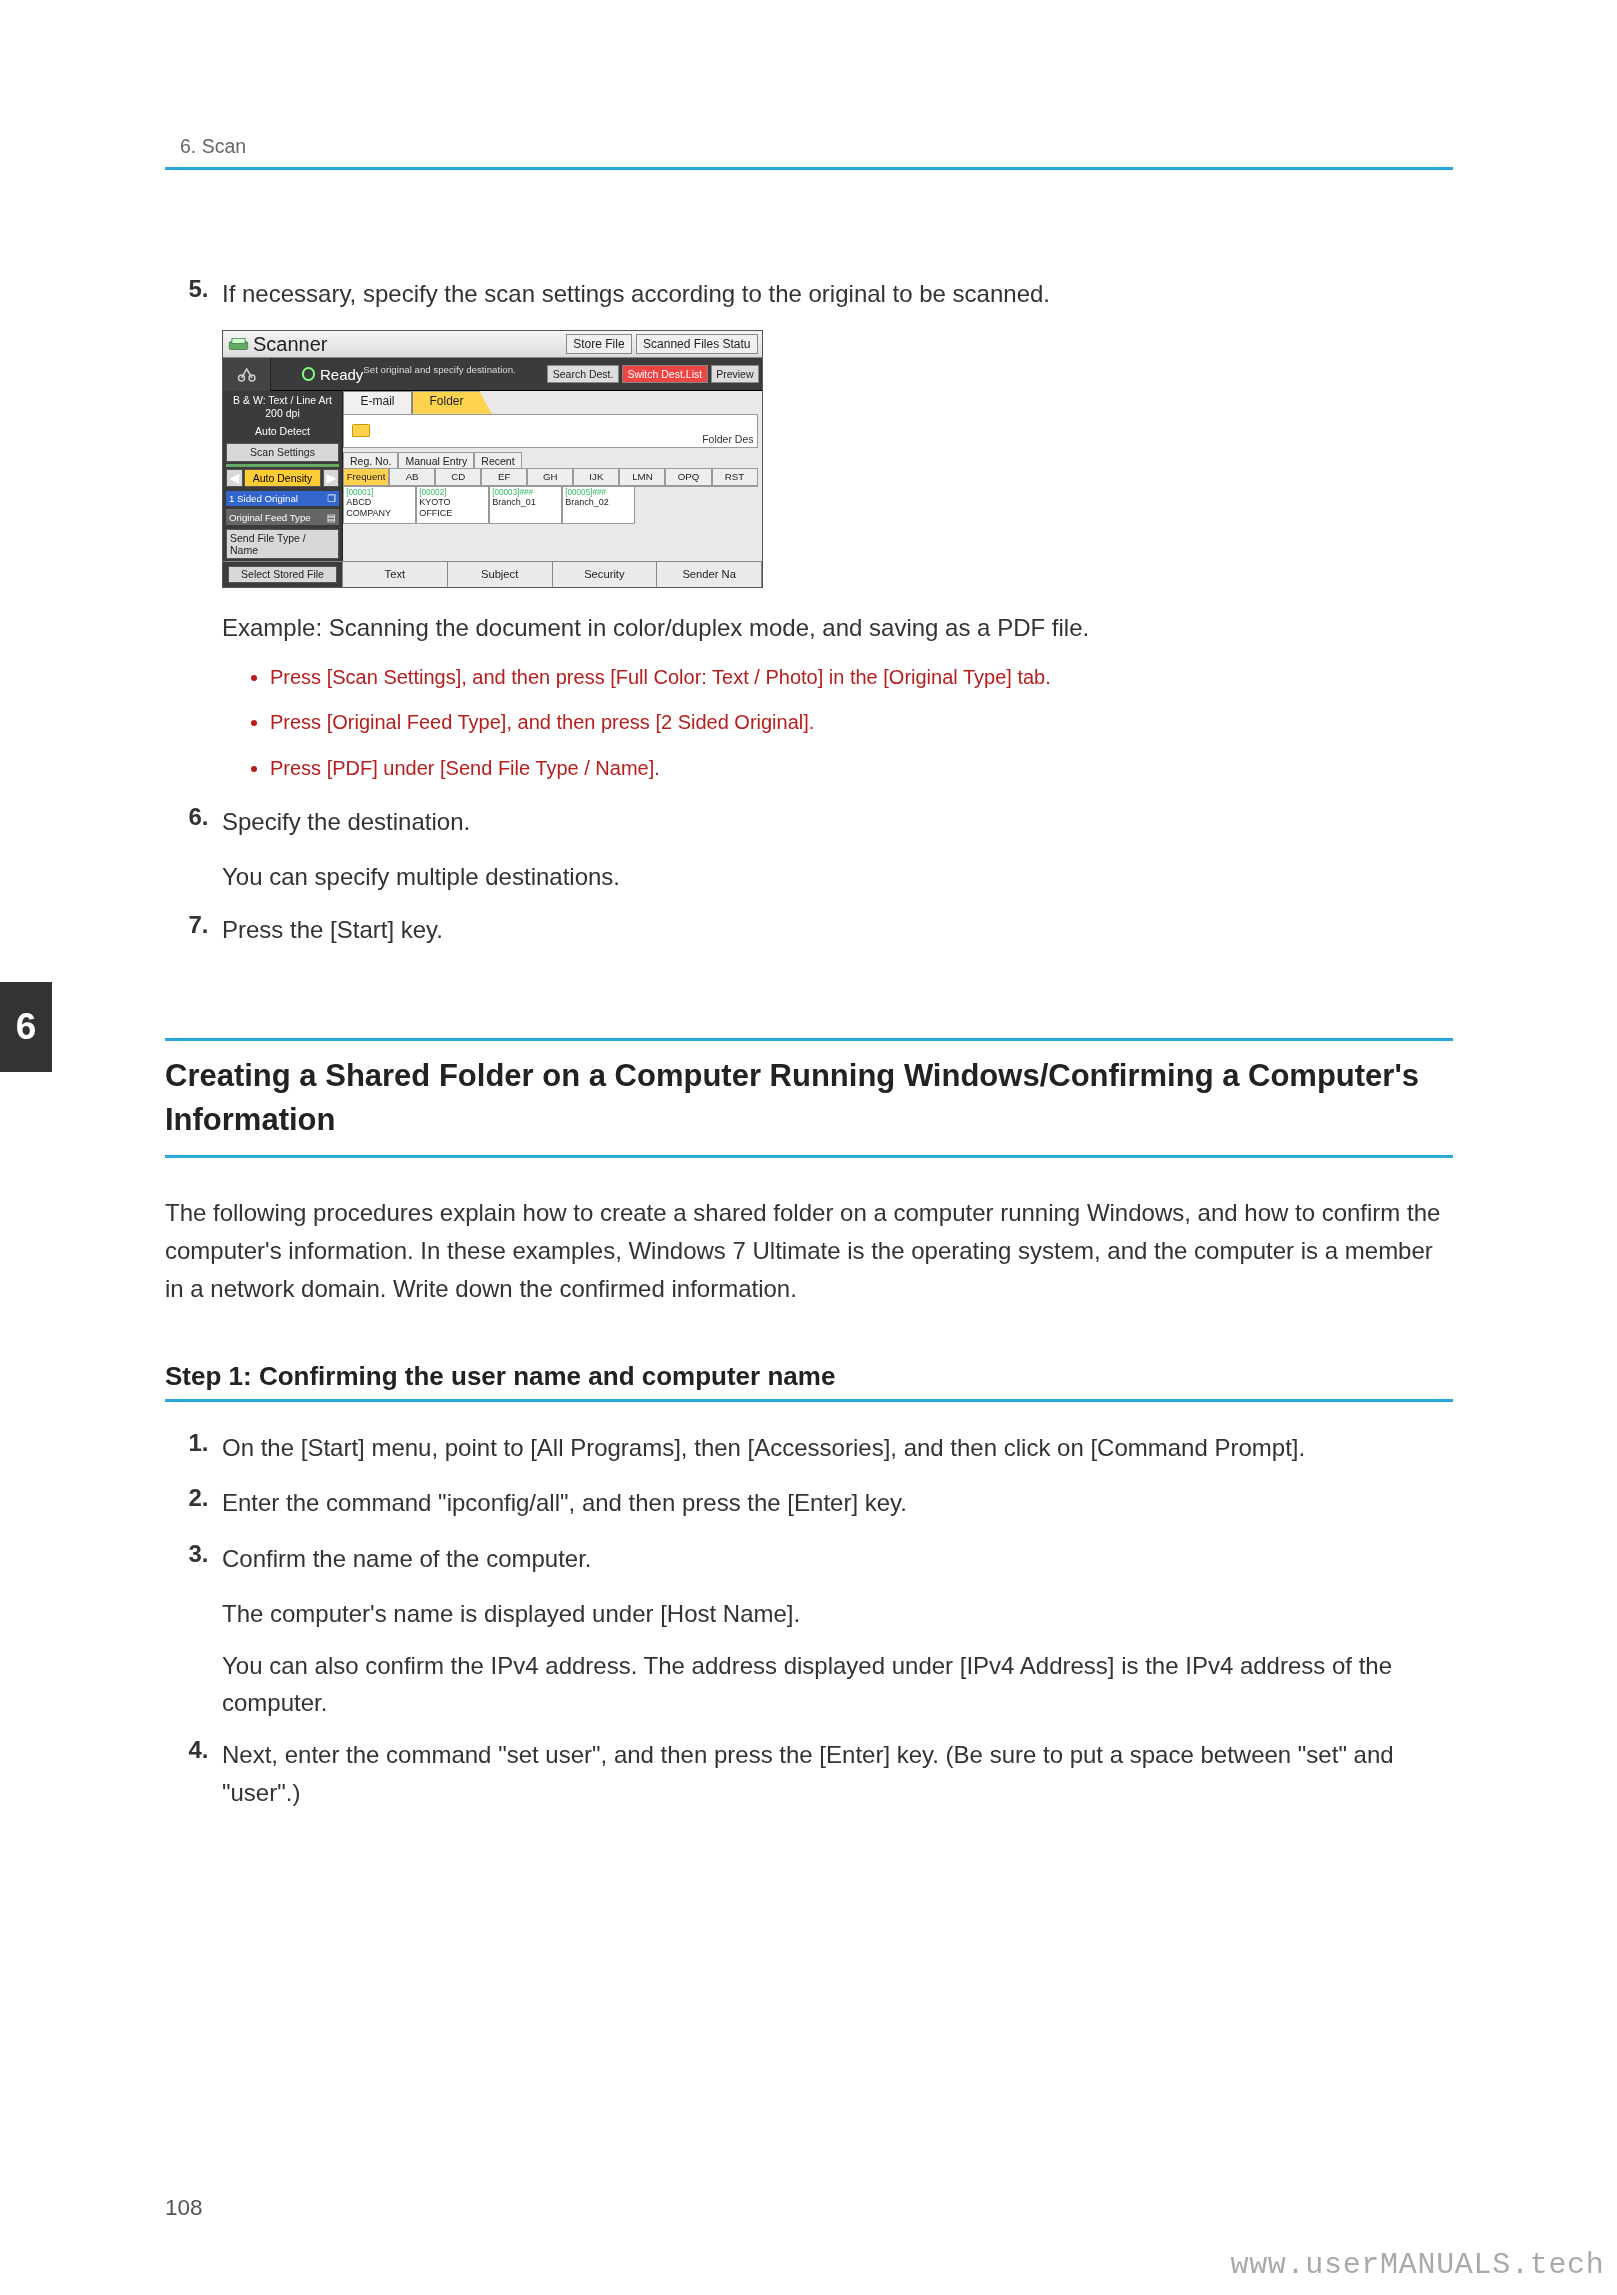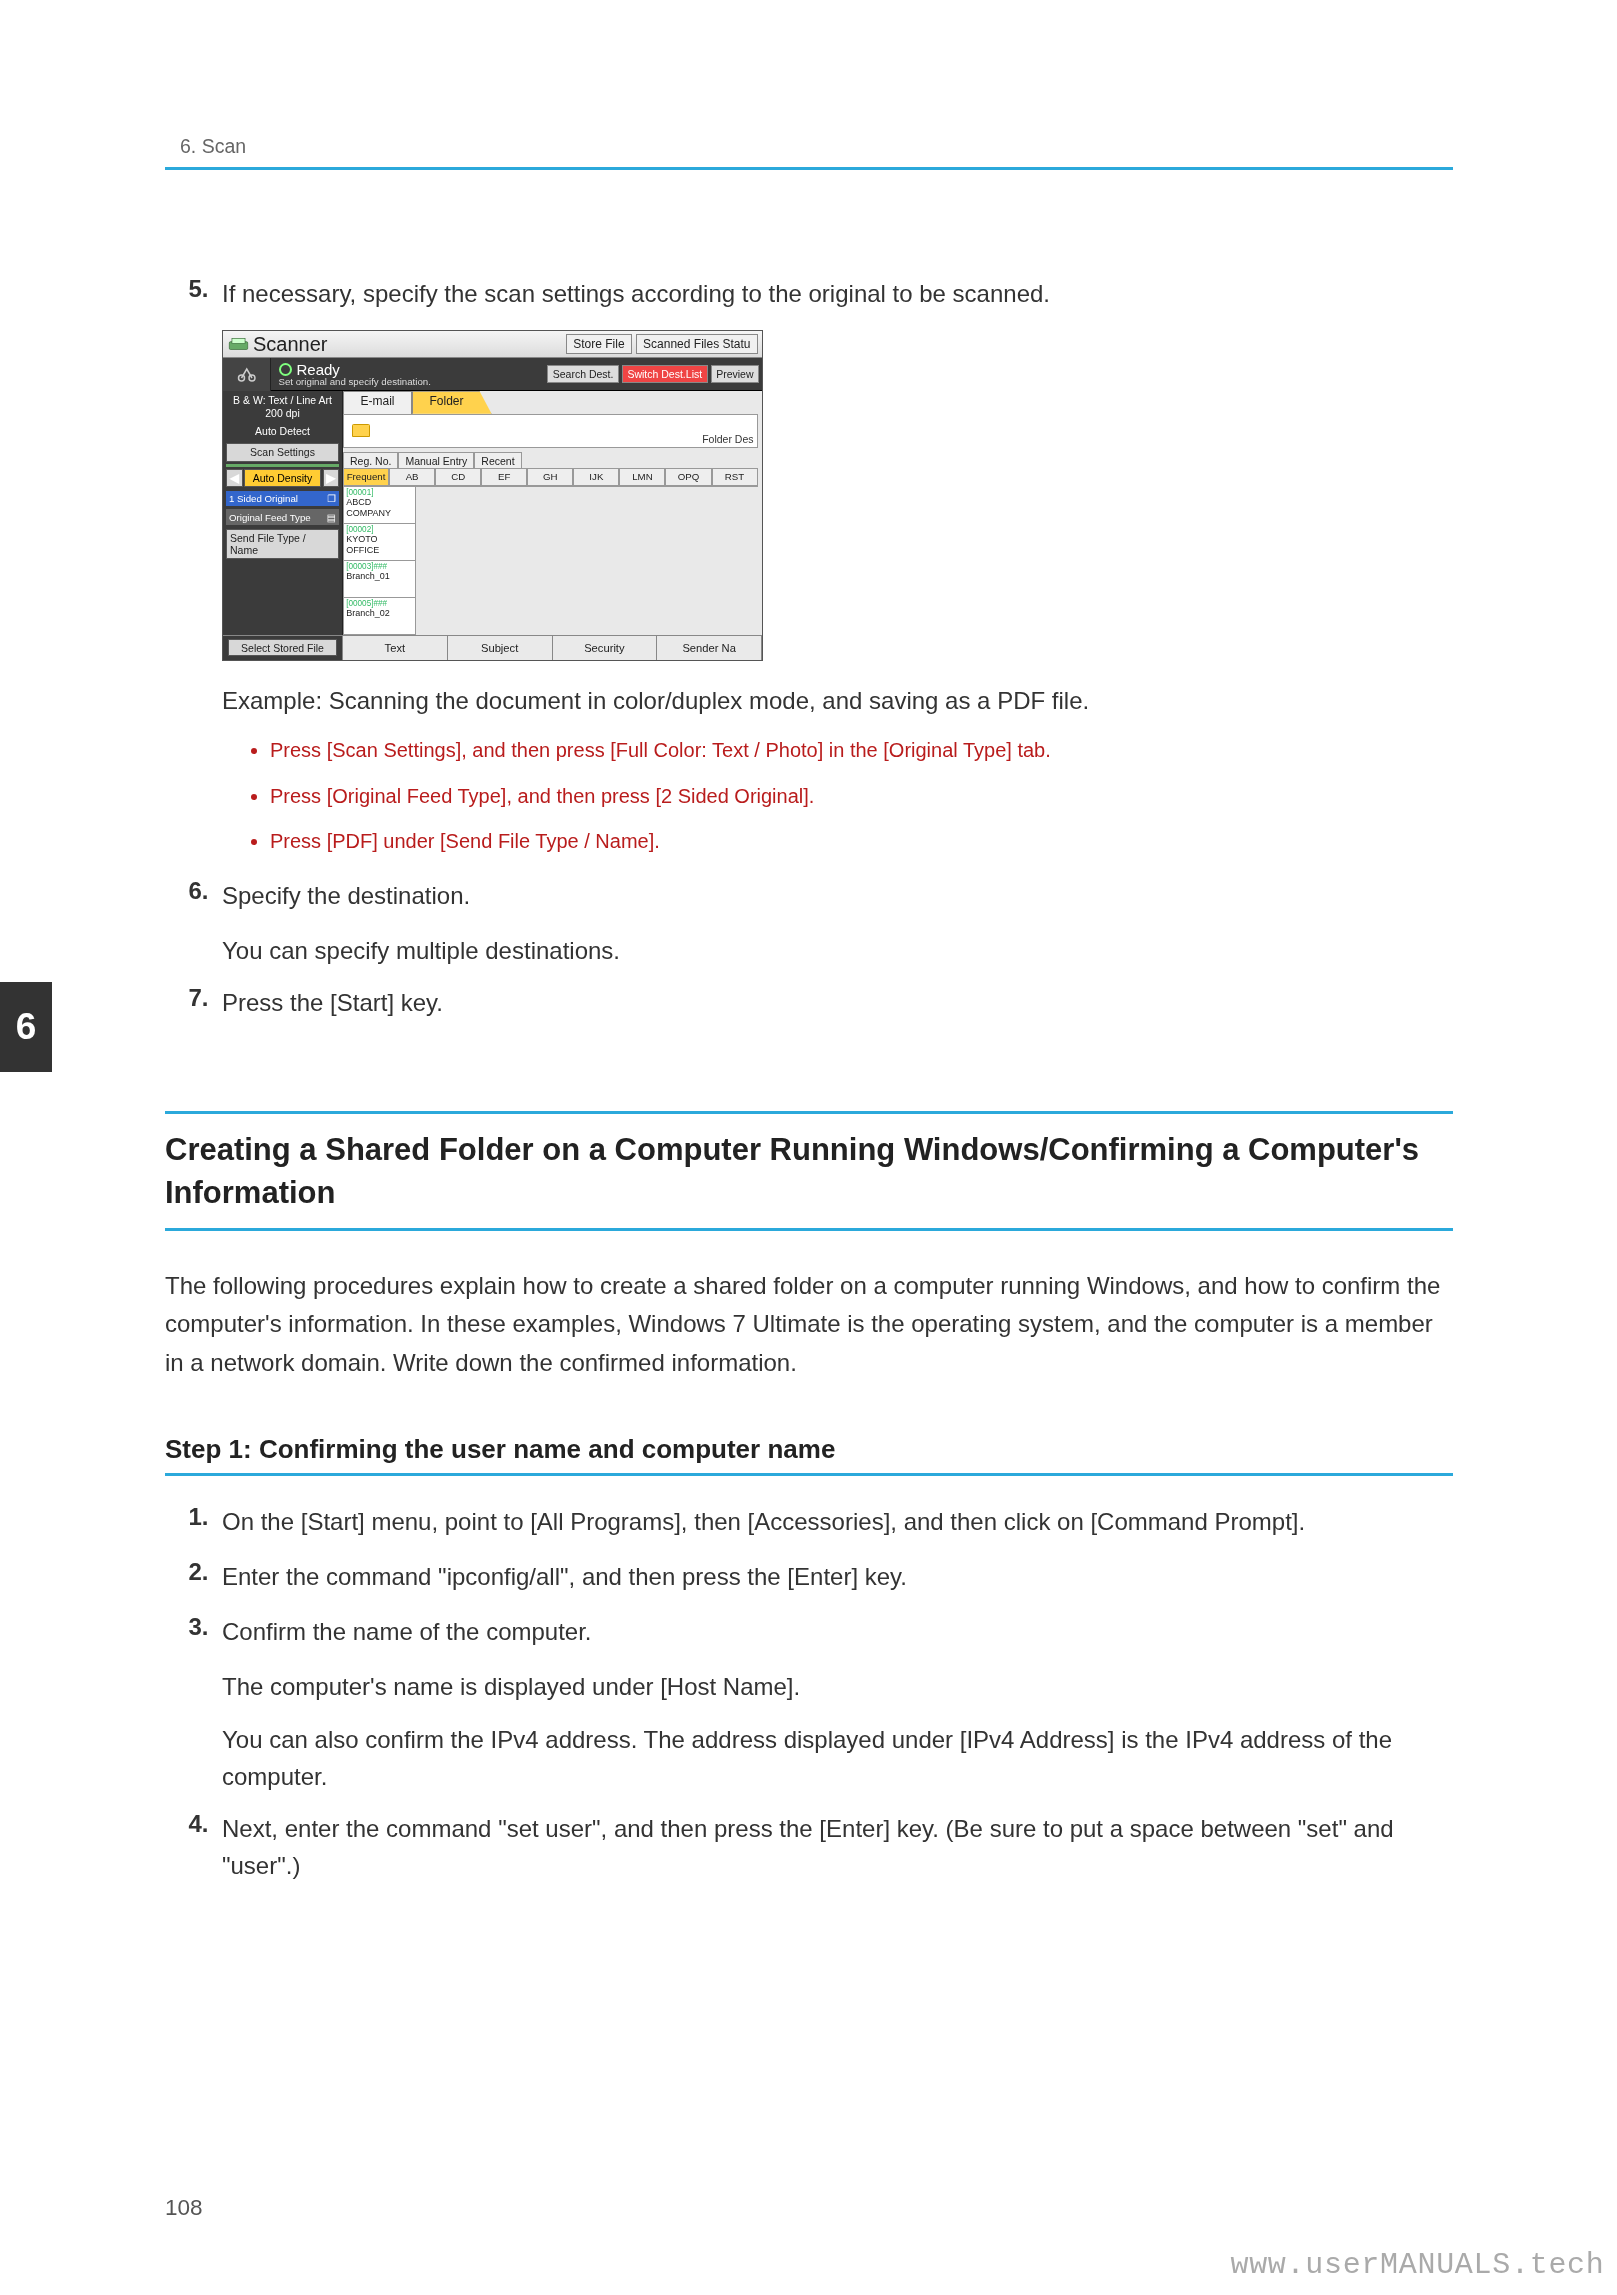--- a/index.html
+++ b/index.html
@@ -161,21 +161,21 @@
   .sf-statusbar {
     display: flex; align-items: center;
     background: #3b3b3b; height: 33px; color: #fff;
     border-bottom: 0.7px solid #000;
   }
   .sf-home-icon {
     width: 48px; height: 33px; background: #444;
     display: flex; align-items: center; justify-content: center;
     border-right: 0.7px solid #222;
   }
-  .sf-ready-wrap { display: flex; align-items: center; padding-left: 7.5px; flex:1; flex-direction: column; align-items: flex-start; justify-content: center; text-align: right; }
+  .sf-ready-wrap { display: flex; align-items: center; padding-left: 7.5px; flex:1; align-items: flex-start; justify-content: center; text-align: right; }
   .sf-ready-line { display: flex; align-items: center; gap: 4.5px;}
   .sf-ready-circle {
     width: 13.5px; height: 13.5px; border: 2.2px solid #7fff7f; border-radius: 50%;
     display: inline-block;
   }
   .sf-ready-text { font-size: 15px; }
   .sf-ready-sub { font-size: 9.7px; color: #ddd; margin-top: -1.5px;}
   .sf-status-right { display: flex; gap: 3px; padding-right: 3px; padding-left: 8px; }
   .sf-status-btn {
     background: #ddd; color: #222; border: 0.7px solid #888;
@@ -235,21 +235,21 @@
   .sf-subtab {
     border: 0.7px solid #999; background: #eee; font-size: 10.5px;
     padding: 1.5px 6px; border-bottom: none;
   }
   .sf-alpha-row { display: flex; margin-right: 4.5px; }
   .sf-alpha {
     flex: 1; border: 0.7px solid #999; background: #eee;
     font-size: 9.7px; text-align: center; padding: 2.2px 0;
   }
   .sf-alpha.active { background: #ffd24d; }
-  .sf-cards { display: flex; margin-right: 4.5px; border-top: 0.7px solid #999; flex-direction: column;}
+  .sf-cards { display: flex; margin-right: 4.5px; border-top: 0.7px solid #999;}
   .sf-card {
     width: 73px; height: 37px; border: 0.7px solid #999; border-top: none;
     background: #fff; font-size: 9px; padding: 1.5px 2.2px; line-height: 1.15;
     overflow: hidden;
   }
   .sf-card .cid { color: #3b6; font-size: 8.2px; display: block;}
   .sf-bottom {
     display: flex; height: 25.5px; border-top: 0.7px solid #888;
   }
   .sf-bottom .bcell {

